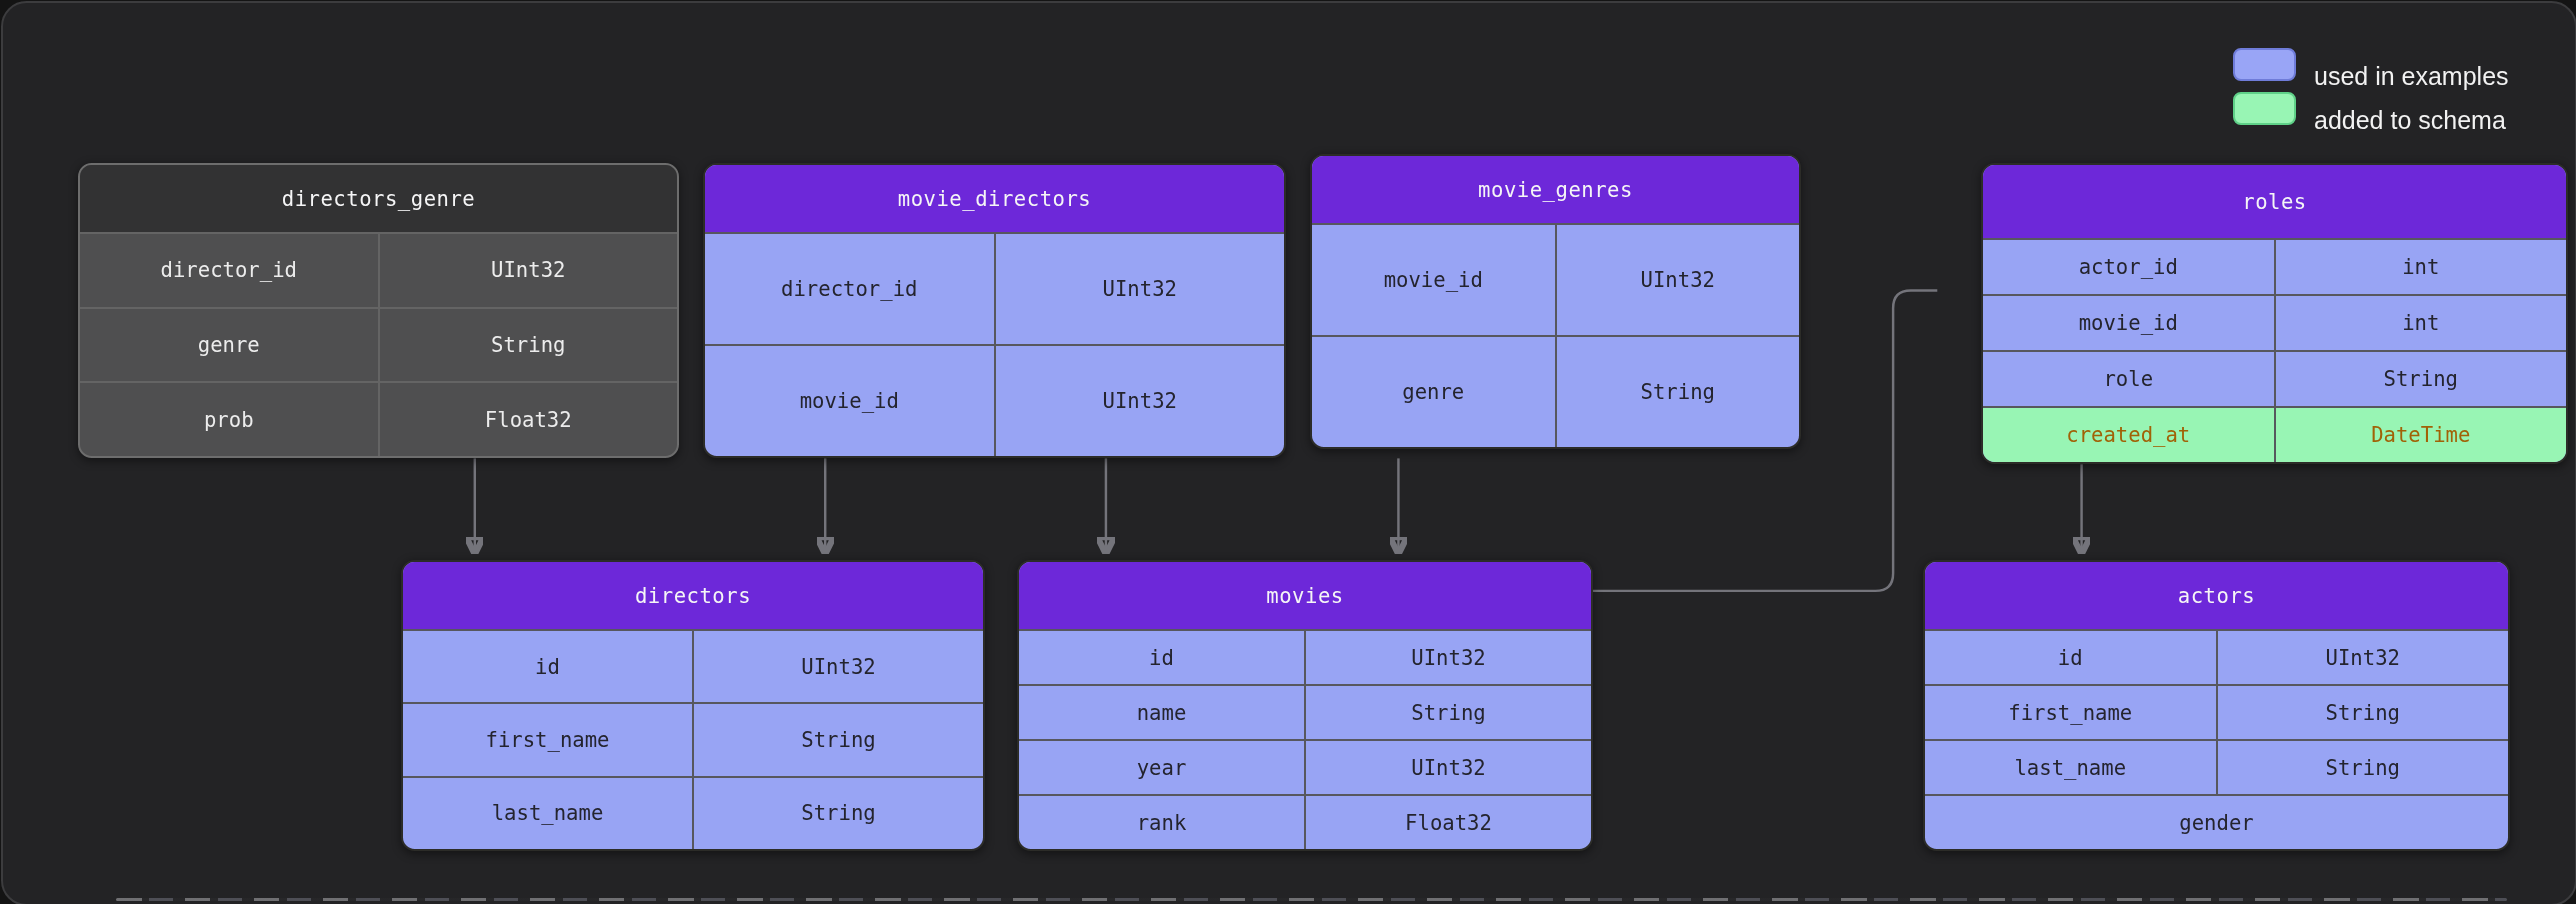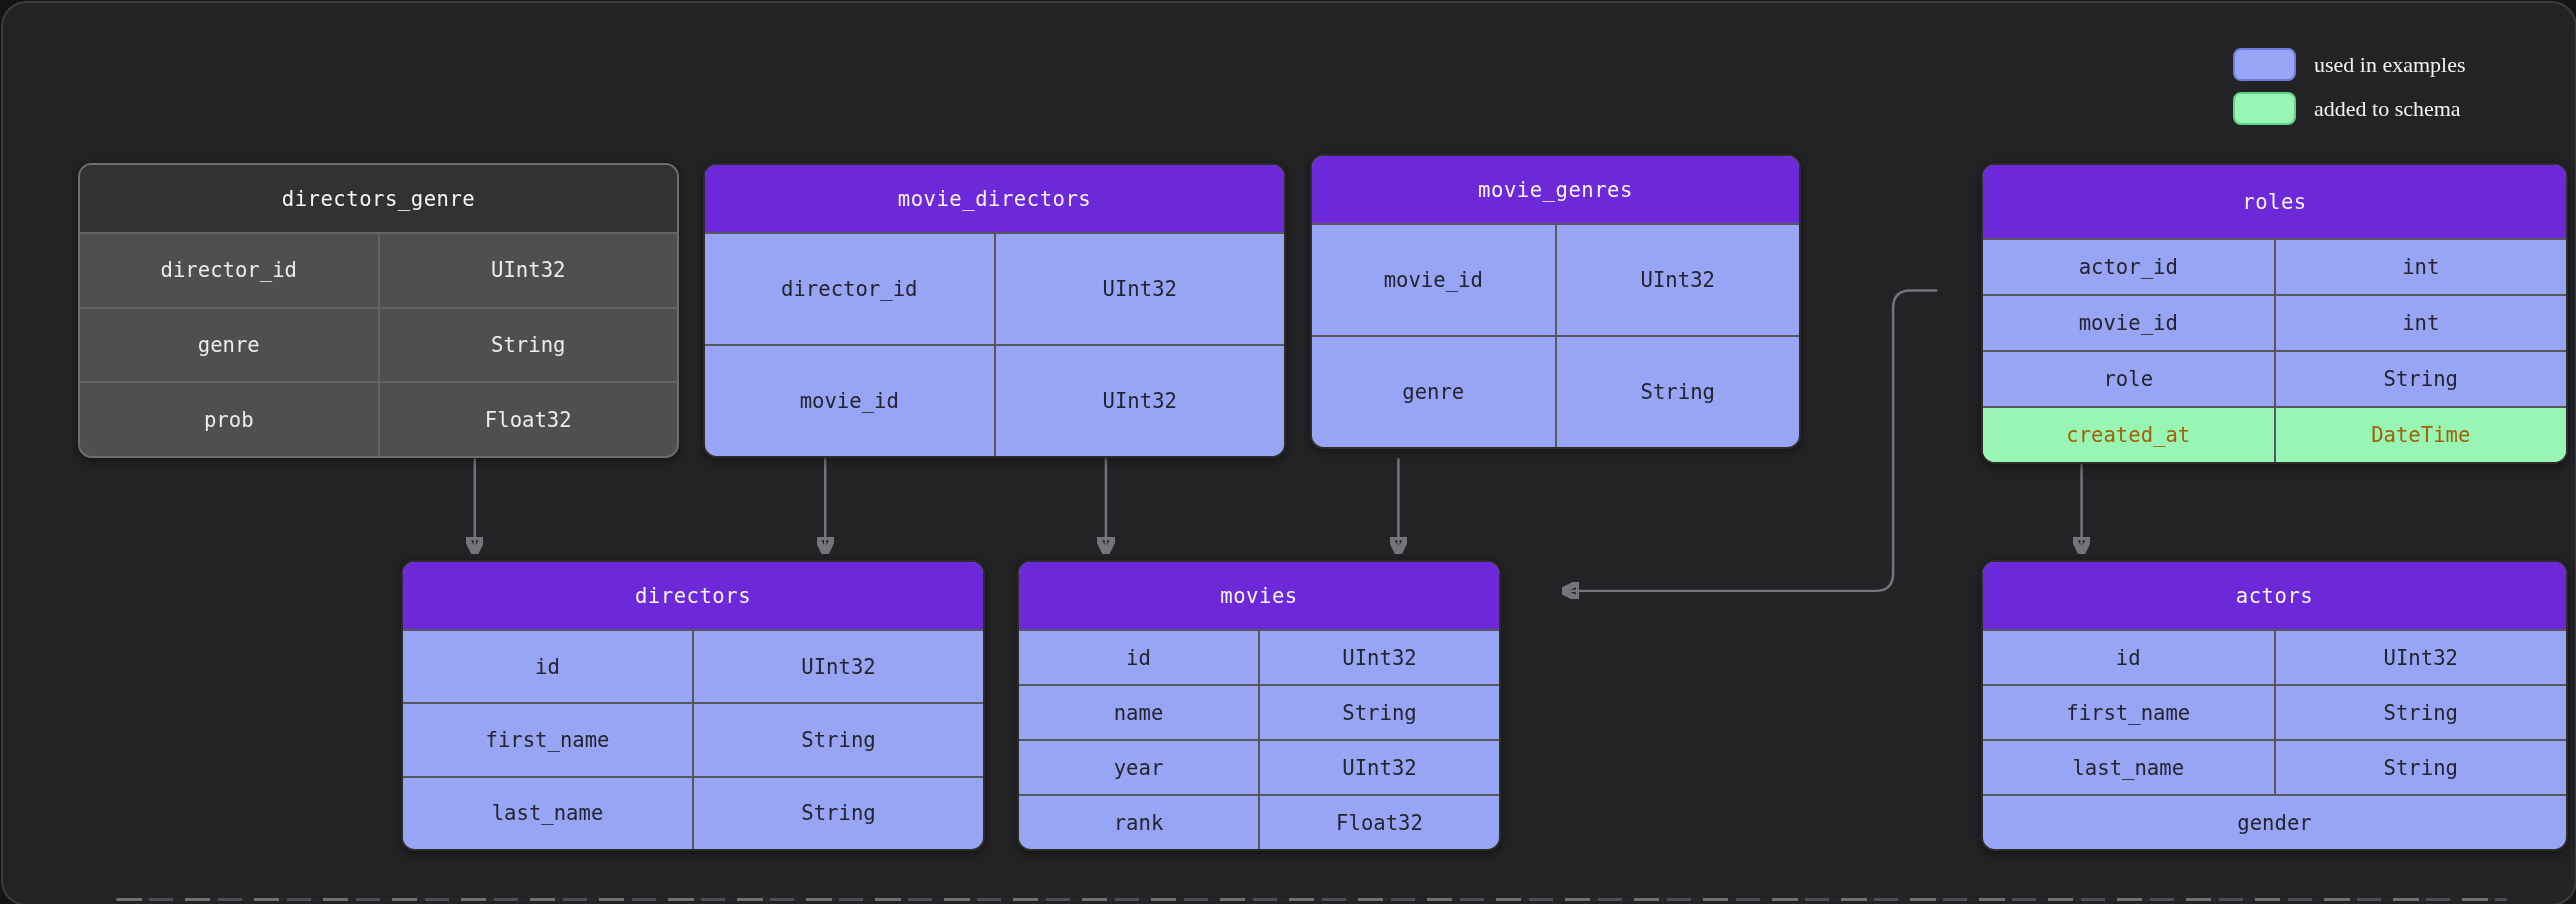--- a/index.html
+++ b/index.html
@@ -22,22 +22,22 @@
   .row{flex:1;display:flex;min-height:0;}
   .row + .row{border-top:2.9px solid var(--line);}
   .cell{flex:1;display:flex;align-items:center;justify-content:center;white-space:nowrap;}
   .cell + .cell{border-left:2.9px solid var(--line);}
   .row.green{background:#98f5b4;color:#a16207;}
 
   
   .legend-swatch{position:absolute;width:63px;height:33px;border-radius:7.9px;box-sizing:border-box;}
   .legend-swatch.blue{background:#99a5f6;border:2px solid #6f7cd9;}
   .legend-swatch.green{background:#98f5b4;border:2px solid #5fd188;}
-  .legend-label{position:absolute;color:#f2f2f2;font-size:22px;line-height:33px;
-    font-family:Liberation Serif, serif;white-space:nowrap;}
+  .legend-label{position:absolute;color:#f2f2f2;font-size:25px;line-height:33px;
+    font-family:Liberation Sans, sans-serif;white-space:nowrap;margin-top:12px;}
 
   
   #arrows{position:absolute;inset:0;pointer-events:none;}
   #arrows path{fill:none;stroke:#74747b;stroke-width:2.5;}
 
   
   #bottom-artifact{position:absolute;left:116px;right:69px;bottom:2.9px;height:2.9px;opacity:.45;border-radius:2px;
     background:repeating-linear-gradient(90deg,
       rgba(235,235,240,.85) 0 25.5px, rgba(235,235,240,.05) 25.5px 33px,
       rgba(225,228,255,.5) 33px 57px, rgba(235,235,240,.04) 57px 69px);}
@@ -148,21 +148,21 @@
         <div class="cell">first_name</div>
         <div class="cell">String</div>
       </div>
       <div class="row">
         <div class="cell">last_name</div>
         <div class="cell">String</div>
       </div>
     </div>
   </div>
 
-  <div class="table blue" style="left:974px;top:560px;width:484px;height:291px;--head-h:67px;">
+  <div class="table blue" style="left:974px;top:560px;width:576px;height:291px;--head-h:67px;">
     <div class="thead">movies</div>
     <div class="tbody">
       <div class="row">
         <div class="cell">id</div>
         <div class="cell">UInt32</div>
       </div>
       <div class="row">
         <div class="cell">name</div>
         <div class="cell">String</div>
       </div>
@@ -170,21 +170,21 @@
         <div class="cell">year</div>
         <div class="cell">UInt32</div>
       </div>
       <div class="row">
         <div class="cell">rank</div>
         <div class="cell">Float32</div>
       </div>
     </div>
   </div>
 
-  <div class="table blue" style="left:1938px;top:560px;width:587px;height:291px;--head-h:67px;">
+  <div class="table blue" style="left:1880px;top:560px;width:587px;height:291px;--head-h:67px;">
     <div class="thead">actors</div>
     <div class="tbody">
       <div class="row">
         <div class="cell">id</div>
         <div class="cell">UInt32</div>
       </div>
       <div class="row">
         <div class="cell">first_name</div>
         <div class="cell">String</div>
       </div>

